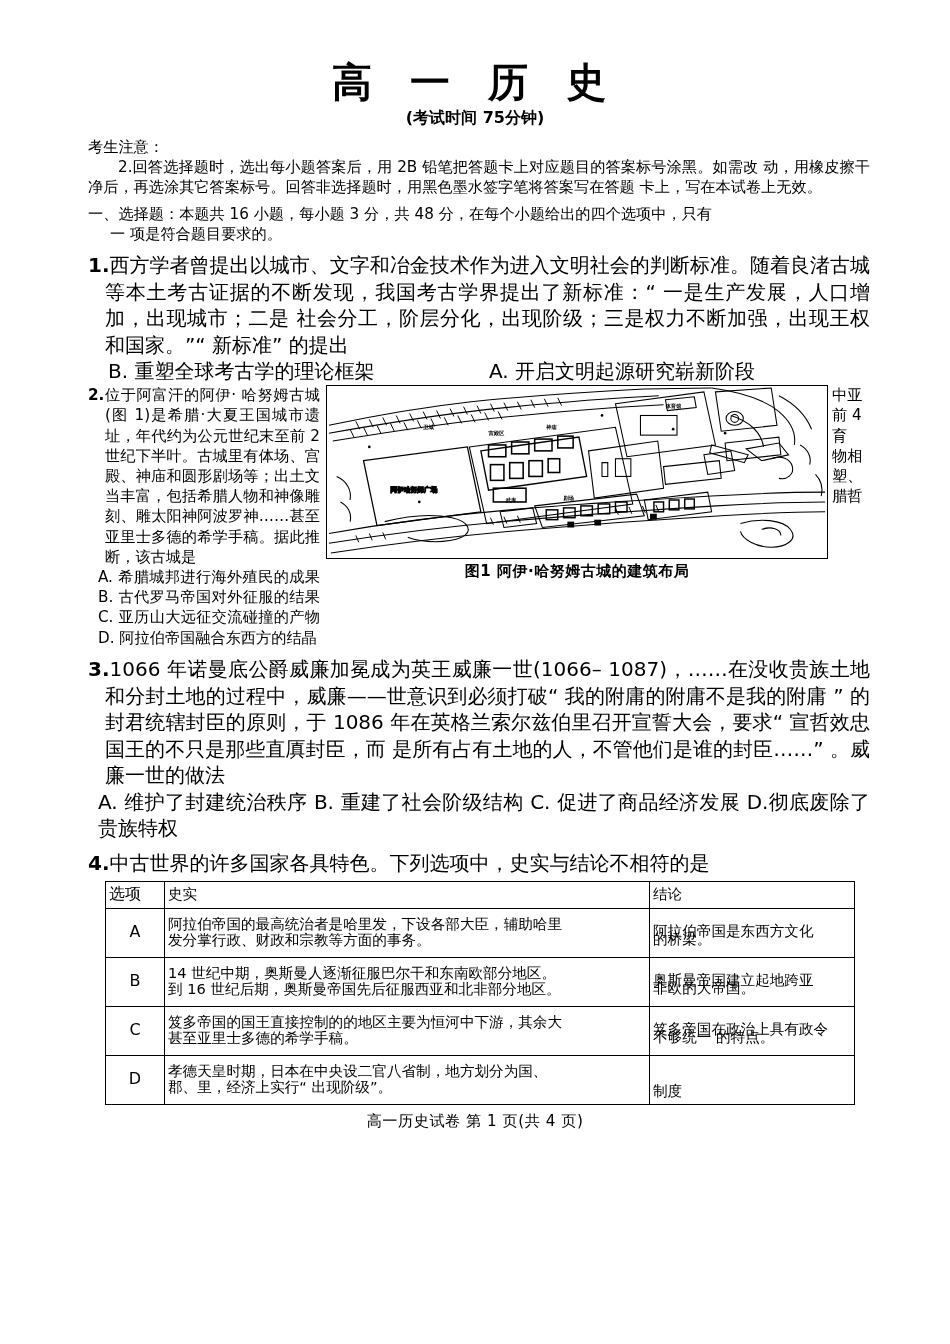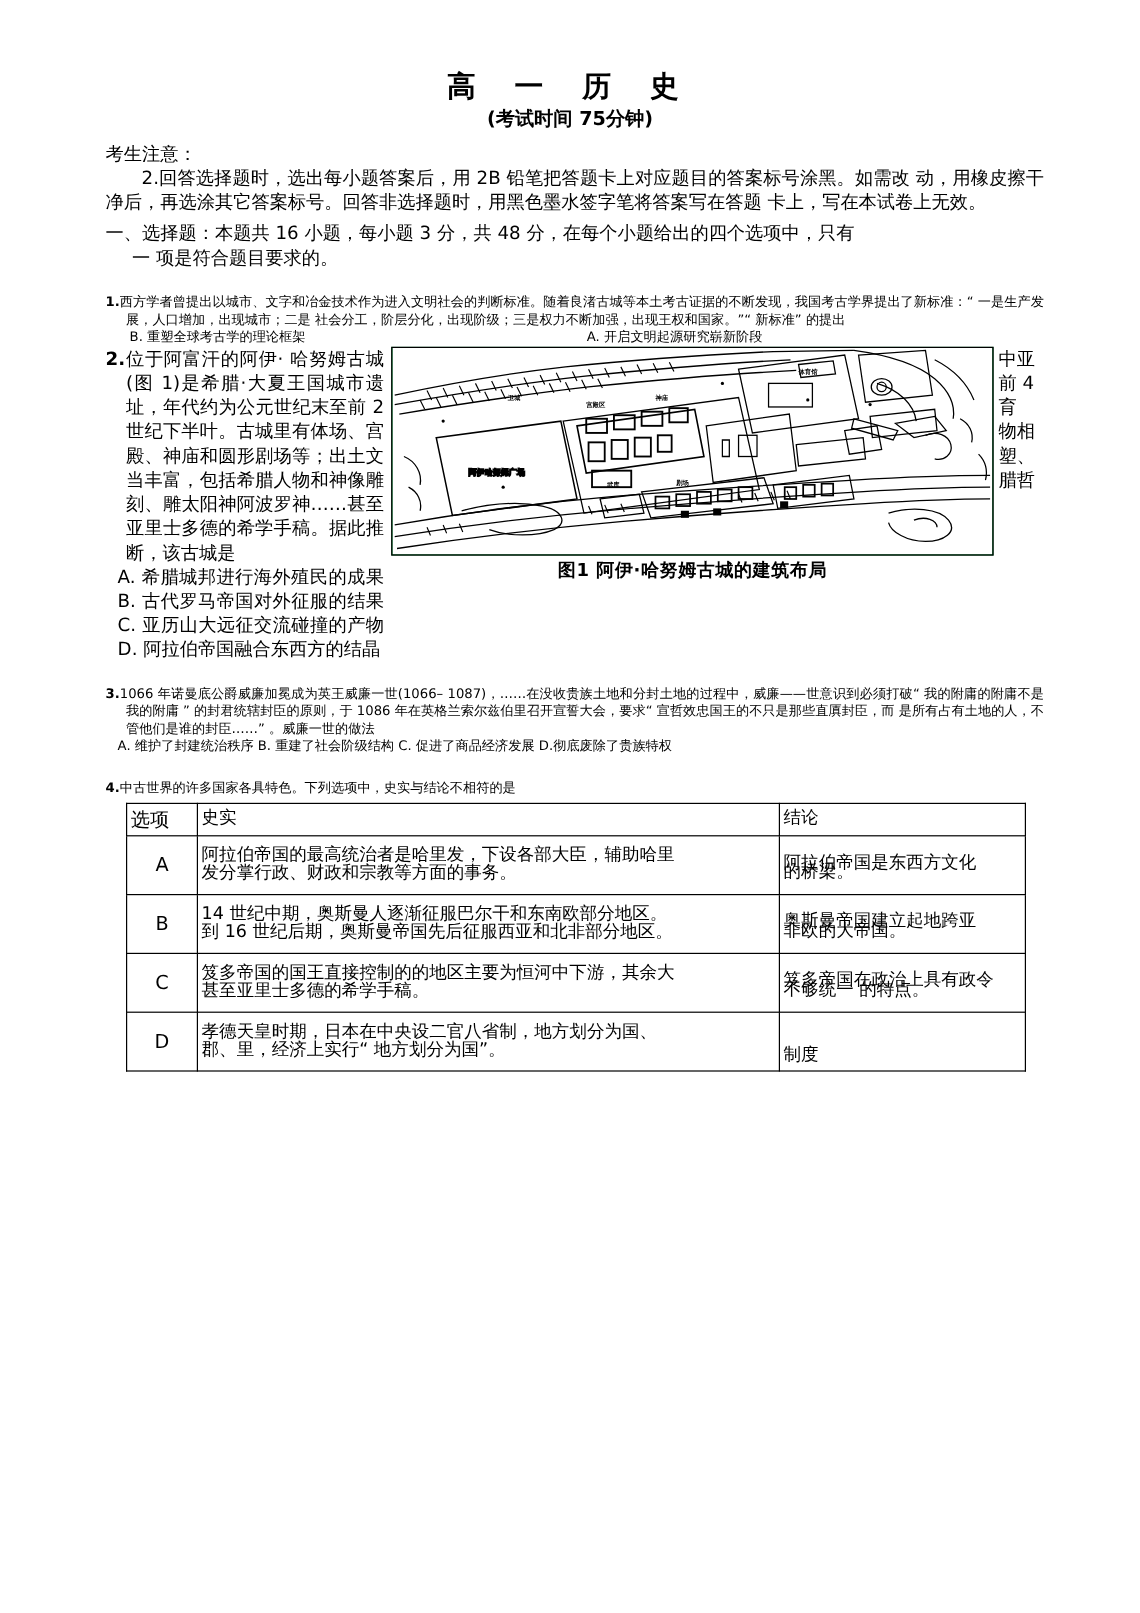--- a/index.html
+++ b/index.html
@@ -28,21 +28,21 @@
     width: 950px;
     padding: 0;
   }
 
   
   .title-block {
     text-align: center;
     margin-top: 58px;
   }
   .exam-title {
-    font-size: 24px;
+    font-size: 40px;
     font-weight: bold;
     letter-spacing: 12px;
     line-height: 1.2;
     font-family: "DejaVu Sans", "Liberation Sans", sans-serif;
   }
   .exam-subtitle {
     font-size: 16px;
     font-weight: bold;
     margin-top: 2px;
     letter-spacing: 0px;
@@ -71,22 +71,22 @@
     line-height: 1.33;
     text-align: justify;
   }
   .section-head .cont {
     display: block;
     text-indent: 22px;
   }
 
   
   .q {
-    margin: 20px 80px 0 88px;
-    font-size: 11px;
+    margin: 8px 80px 0 88px;
+    font-size: 20px;
     line-height: 1.33;
     text-align: justify;
   }
   .q-body {
     display: block;
     padding-left: 17px;
     text-indent: -17px;
   }
   .opt-row {
     display: flex;
@@ -437,28 +437,29 @@
               <div class="a">笈多帝国在政治上具有政令</div>
               <div class="bb">不够统一 的特点。</div>
             </div>
           </td>
         </tr>
         <tr class="row-body">
           <td class="col-opt">D</td>
           <td class="col-fact">
             <div class="cell-stack">
               <div class="l1">孝德天皇时期，日本在中央设二官八省制，地方划分为国、</div>
-              <div class="l2">郡、里，经济上实行“ 地方划分为国”。</div>
+              <div class="l2">郡、里，经济上实行“ 出现阶级”。</div>
             </div>
           </td>
           <td class="col-concl">
             <div class="plain-bottom">
               <div class="t">制度</div>
             </div>
           </td>
         </tr>
       </tbody>
     </table>
   </div>
 
+  <div class="footer">高一历史试卷  第 1 页(共 4 页)</div>
 
 </div>
 </div>
 
 </body></html>

